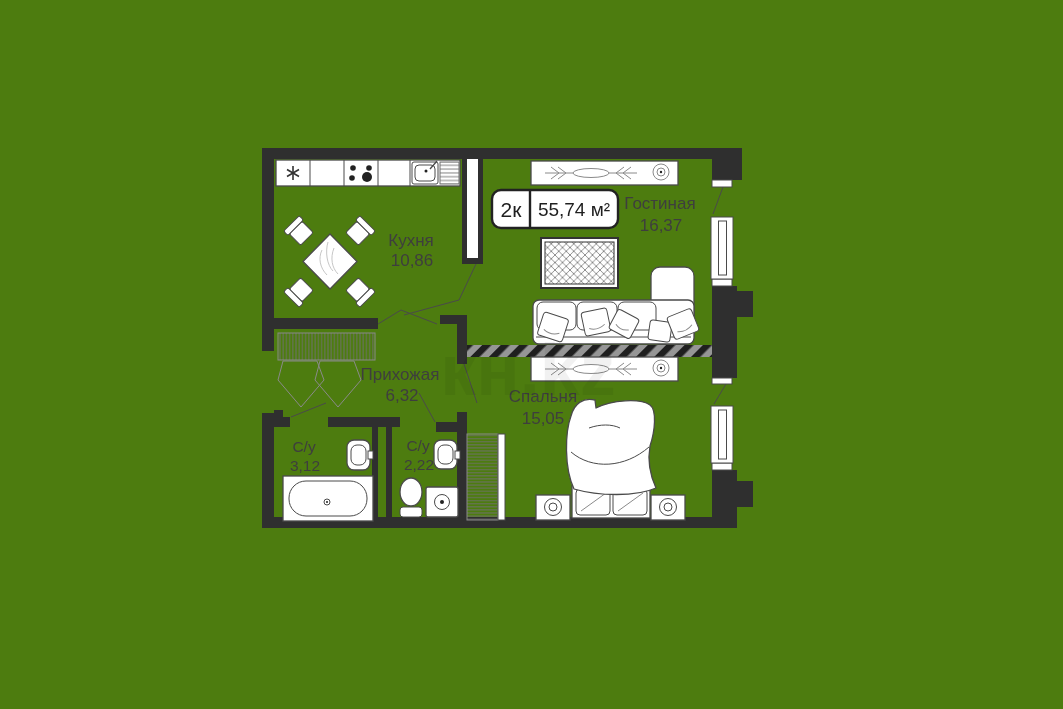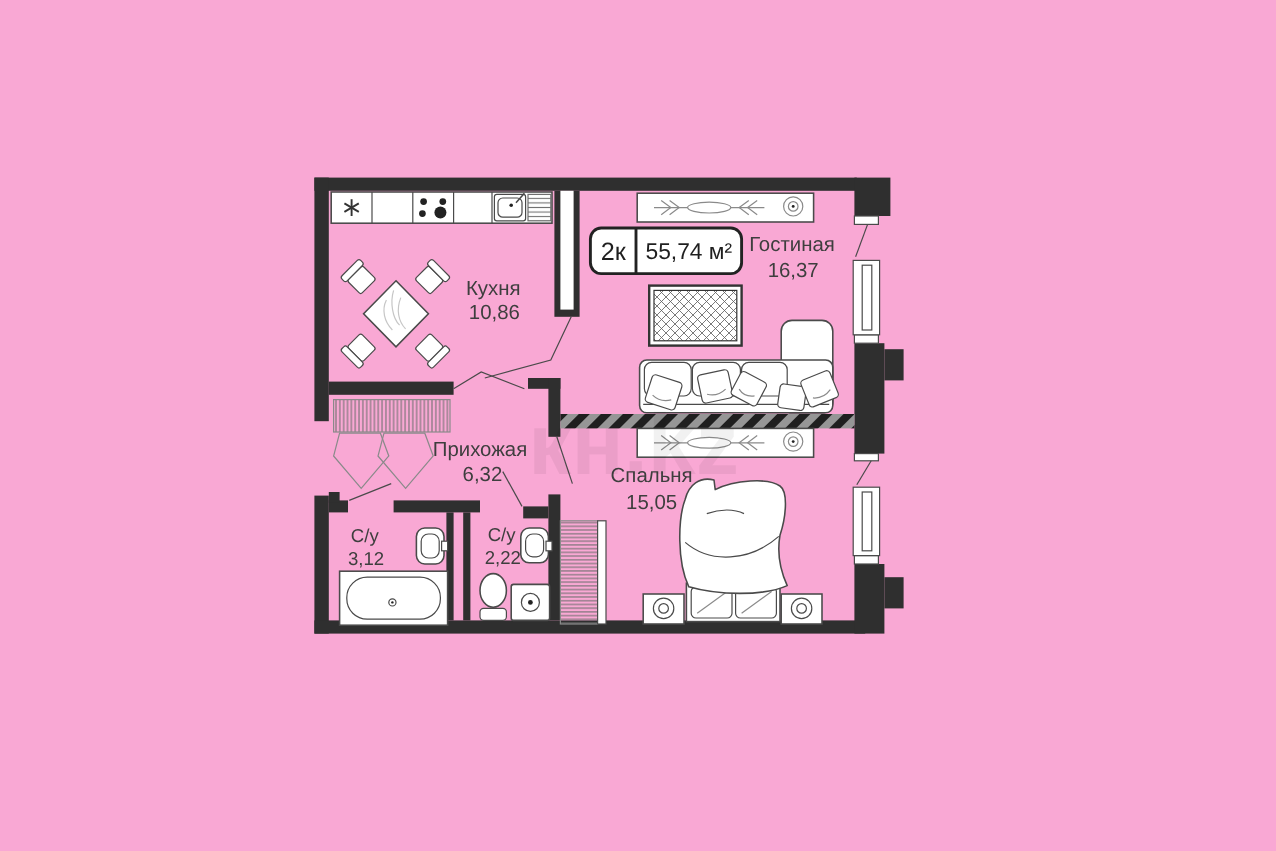--- a/index.html
+++ b/index.html
@@ -1,20 +1,20 @@
 <!DOCTYPE html>
 <html style="--wall: #2f2f2f; --line: #4a4a4a; --text: #3e3e3e; --stripe-bg: #969696; --stripe-fg: #1f1f1f; --hatch: #6f6f6f;"><head>
 <meta charset="utf-8">
 <style>
   :root{
     --wall:#2f2f2f; --line:#4a4a4a; --text:#3e3e3e;
     --stripe-bg:#969696; --stripe-fg:#1f1f1f; --hatch:#6f6f6f;
   }
   html,body{margin:0;padding:0;background:#fff;}
-  .stage{position:relative;width:1063px;height:709px;background:#f9a8d4;overflow:hidden;
+  .stage{position:relative;width:1063px;height:709px;background:#4d7c0f;overflow:hidden;
          font-family:"Liberation Sans", sans-serif;}
   svg{position:absolute;left:0;top:0;}
   .wall{fill:var(--wall);stroke:none;}
   .fw{fill:#fff;stroke:var(--line);stroke-width:1.3px;}
   .fl{fill:none;stroke:var(--line);stroke-width:1.3px;}
   .thin{stroke-width:1px;}
   .soft{stroke:#8a8a8a;}
   .grain{fill:none;stroke:#c6c6c6;stroke-width:1px;}
   .dot{fill:#222;stroke:none;}
   .txt{fill:var(--text);font-family:"Liberation Sans", sans-serif;}

